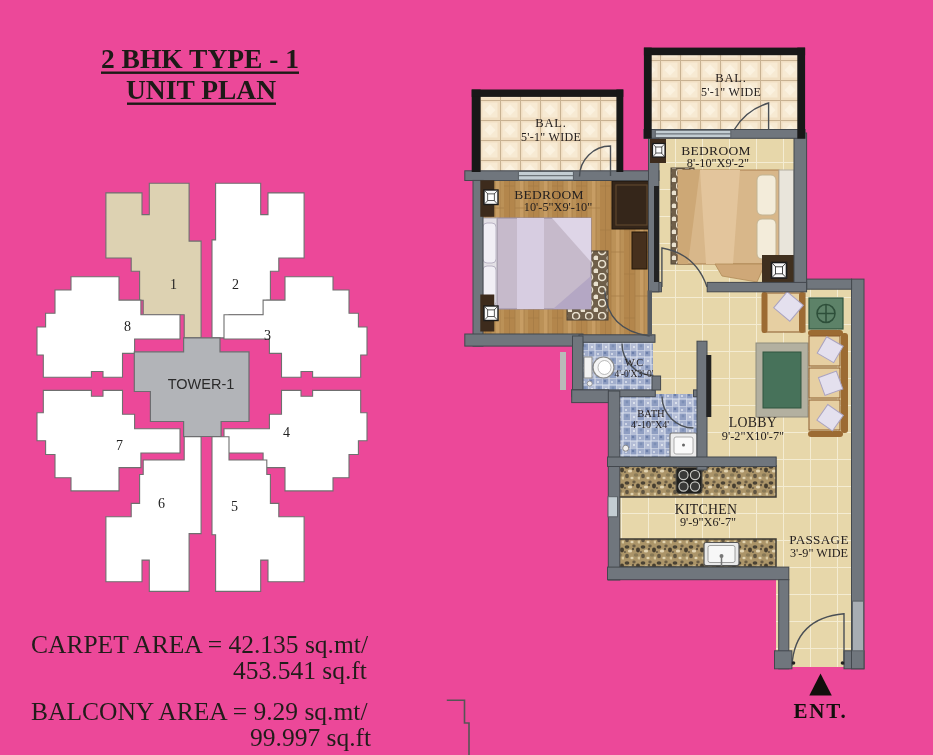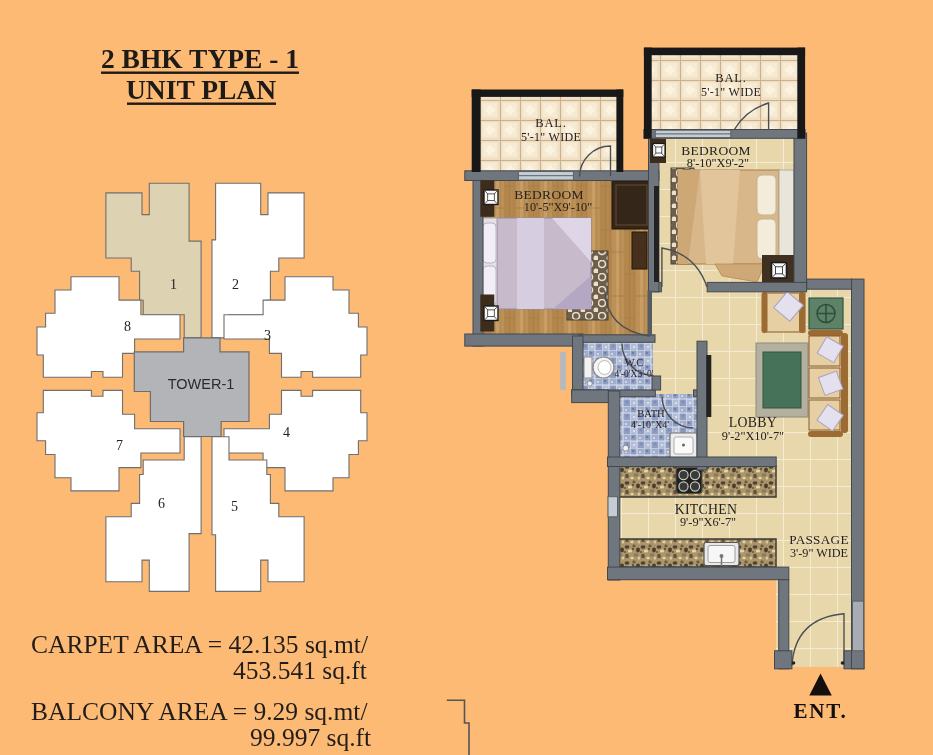--- a/index.html
+++ b/index.html
@@ -1,16 +1,16 @@
 <!DOCTYPE html>
 <html><head>
 <meta charset="utf-8">
 <style>
 html,body{margin:0;padding:0;background:#ffffff;}
-#page{width:933px;height:755px;position:relative;overflow:hidden;background:#fdba74;}
+#page{width:933px;height:755px;position:relative;overflow:hidden;background:#ec4899;}
 text{font-family:"Liberation Serif",serif;}
 .sans{font-family:"Liberation Sans",sans-serif;}
 </style>
 </head>
 <body>
 <div id="page">
 <svg width="933" height="755" viewBox="0 0 933 755" xmlns="http://www.w3.org/2000/svg">
 <defs>
 <pattern id="tile" width="27" height="27" patternUnits="userSpaceOnUse">
   <rect width="27" height="27" fill="#e7d7aa"></rect>

